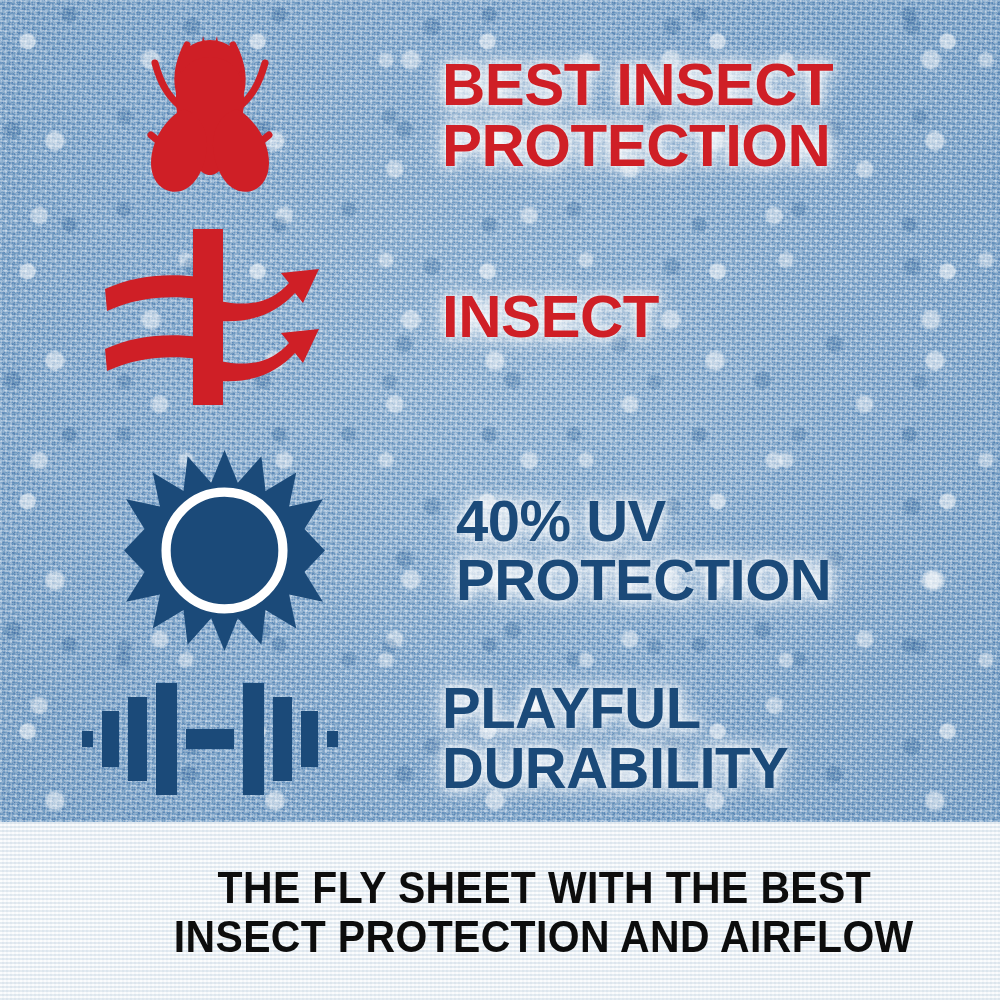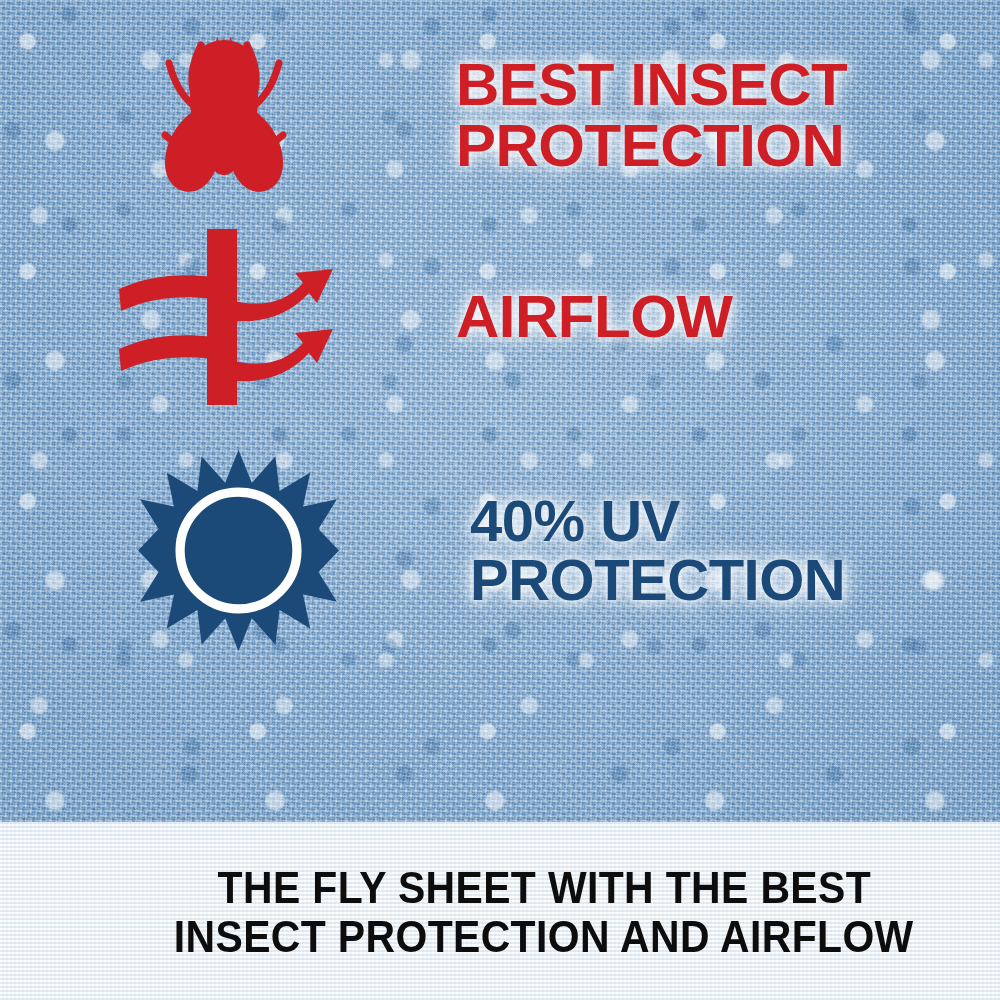--- a/index.html
+++ b/index.html
@@ -85,21 +85,21 @@
     line-height: 1.12;
     white-space: nowrap;
     transform: scaleX(0.93);
   }
 
   
   .row {
     position: absolute;
     display: flex;
     align-items: center;
-    left: 14px;
+    left: 0;
     width: 808px;
   }
   .icon-cell {
     width: 420px;
     display: flex;
     align-items: center;
     justify-content: center;
     flex: none;
   }
   .text-cell {
@@ -193,40 +193,61 @@
     <div class="icon-cell">
       <svg class="icon-svg" width="230" height="180" viewBox="0 0 230 180">
         <rect x="98" y="2" width="30" height="176" fill="#cf1f26"></rect>
         <path d="M10 62 C40 48, 74 46, 104 50 L104 72 C74 68, 42 70, 12 84 Z" fill="#cf1f26"></path>
         <path d="M10 122 C40 108, 74 106, 104 110 L104 132 C74 128, 42 130, 12 144 Z" fill="#cf1f26"></path>
         <path d="M124 74 C154 80, 176 76, 194 56 L186 46 L224 42 L208 76 L200 66 C178 90, 150 96, 124 94 Z" fill="#cf1f26"></path>
         <path d="M124 134 C154 140, 176 136, 194 116 L186 106 L224 102 L208 136 L200 126 C178 150, 150 156, 124 154 Z" fill="#cf1f26"></path>
       </svg>
     </div>
     <div class="text-cell">
-      <div class="feat-line feat-red">AIRFLOW</div>
+      <div class="feat-line feat-red">INSECT</div>
     </div>
   </div>
 
   <div class="row" id="row-uv">
     <div class="icon-cell">
       <svg class="icon-svg" width="205" height="205" viewBox="0 0 200 200">
         <polygon fill="#1b4a79" points="
           100,2 113,34 136,8 140,42 170,24 163,57 196,50 178,79
           198,100 178,121 196,150 163,143 170,176 140,158 136,192 113,166
           100,198 87,166 64,192 60,158 30,176 37,143 4,150 22,121
           2,100 22,79 4,50 37,57 30,24 60,42 64,8 87,34"></polygon>
         <circle cx="100" cy="100" r="57" fill="none" stroke="#ffffff" stroke-width="9"></circle>
       </svg>
     </div>
     <div class="text-cell">
       <div class="feat-line feat-navy">40% UV</div>
       <div class="feat-line feat-navy">PROTECTION</div>
     </div>
   </div>
 
+  <div class="row" id="row-durab">
+    <div class="icon-cell">
+      <svg class="icon-svg" width="260" height="130" viewBox="0 0 260 130">
+        <g fill="#1b4a79">
+          <rect x="2" y="58" width="11" height="16"></rect>
+          <rect x="22" y="38" width="17" height="56"></rect>
+          <rect x="48" y="24" width="19" height="84"></rect>
+          <rect x="76" y="10" width="21" height="112"></rect>
+          <rect x="106" y="56" width="48" height="20"></rect>
+          <rect x="163" y="10" width="21" height="112"></rect>
+          <rect x="193" y="24" width="19" height="84"></rect>
+          <rect x="221" y="38" width="17" height="56"></rect>
+          <rect x="247" y="58" width="11" height="16"></rect>
+        </g>
+      </svg>
+    </div>
+    <div class="text-cell">
+      <div class="feat-line feat-navy">PLAYFUL</div>
+      <div class="feat-line feat-navy">DURABILITY</div>
+    </div>
+  </div>
 
   <div id="caption-strip">
     <div class="caption-line">THE FLY SHEET WITH THE BEST</div>
     <div class="caption-line">INSECT PROTECTION AND AIRFLOW</div>
   </div>
 
 </div>
 
 </body></html>

